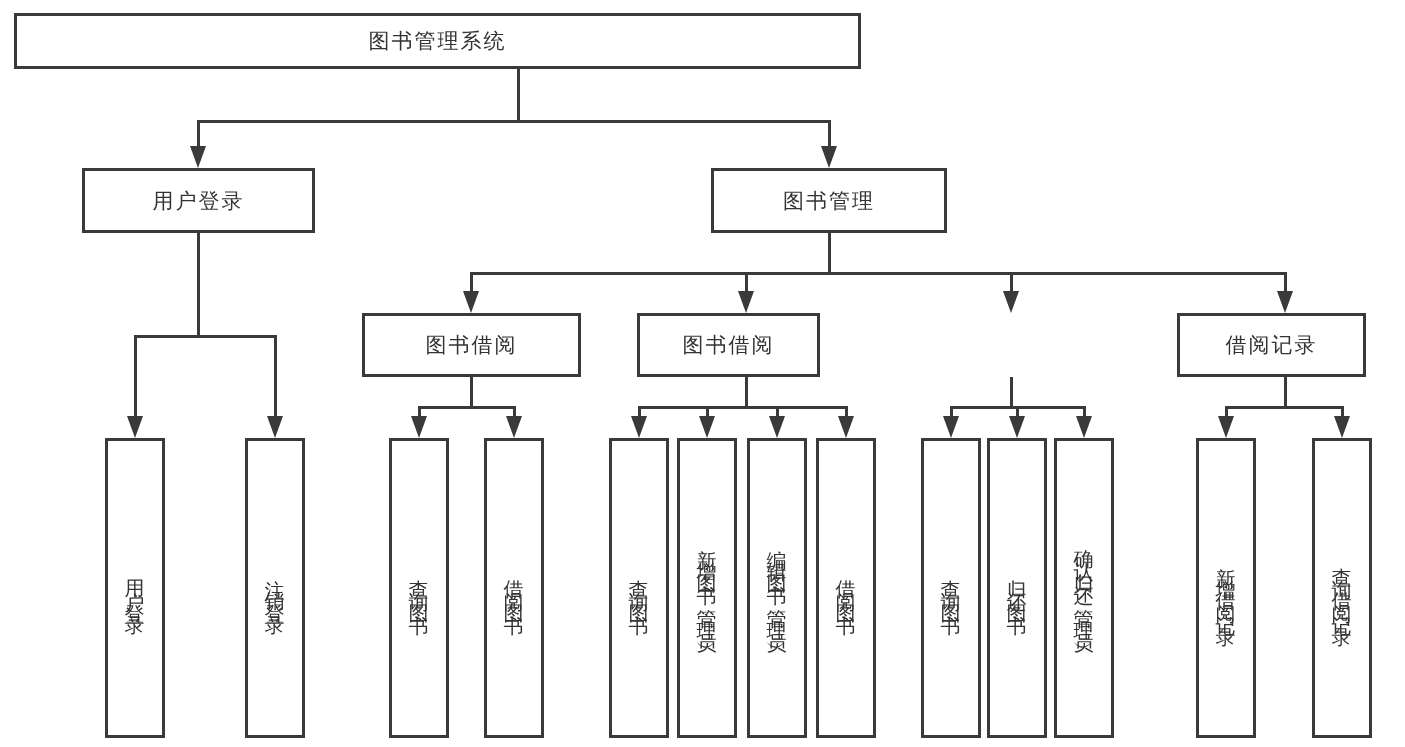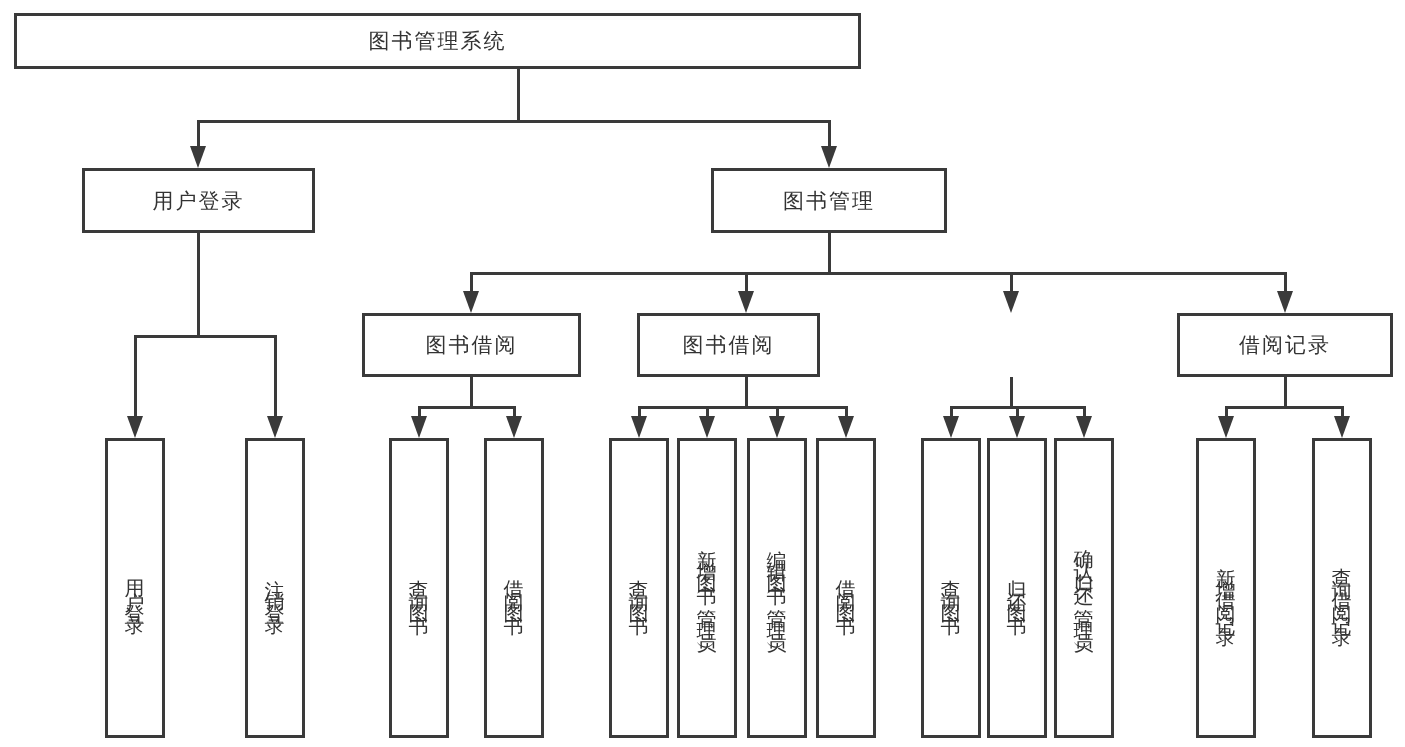--- a/index.html
+++ b/index.html
@@ -115,21 +115,21 @@
   <div class="arrow" style="left:1003px; top:291px;"></div>
   <div class="vline" style="left:1284px; top:272px; height:25px;"></div>
   <div class="arrow" style="left:1277px; top:291px;"></div>
 
   <div class="node" style="left:362px; top:313px; width:219px; height:64px;">
     <span class="hlabel">图书借阅</span>
   </div>
   <div class="node" style="left:637px; top:313px; width:183px; height:64px;">
     <span class="hlabel">图书借阅</span>
   </div>
-  <div class="node" style="left:1177px; top:313px; width:216px; height:64px;">
+  <div class="node" style="left:1177px; top:313px; width:189px; height:64px;">
     <span class="hlabel">借阅记录</span>
   </div>
 
   <div class="vline" style="left:470px; top:377px; height:30px;"></div>
   <div class="hline" style="left:418px; top:406px; width:98px;"></div>
   <div class="vline" style="left:418px; top:406px; height:16px;"></div>
   <div class="arrow" style="left:411px; top:416px;"></div>
   <div class="vline" style="left:513px; top:406px; height:16px;"></div>
   <div class="arrow" style="left:506px; top:416px;"></div>
 

